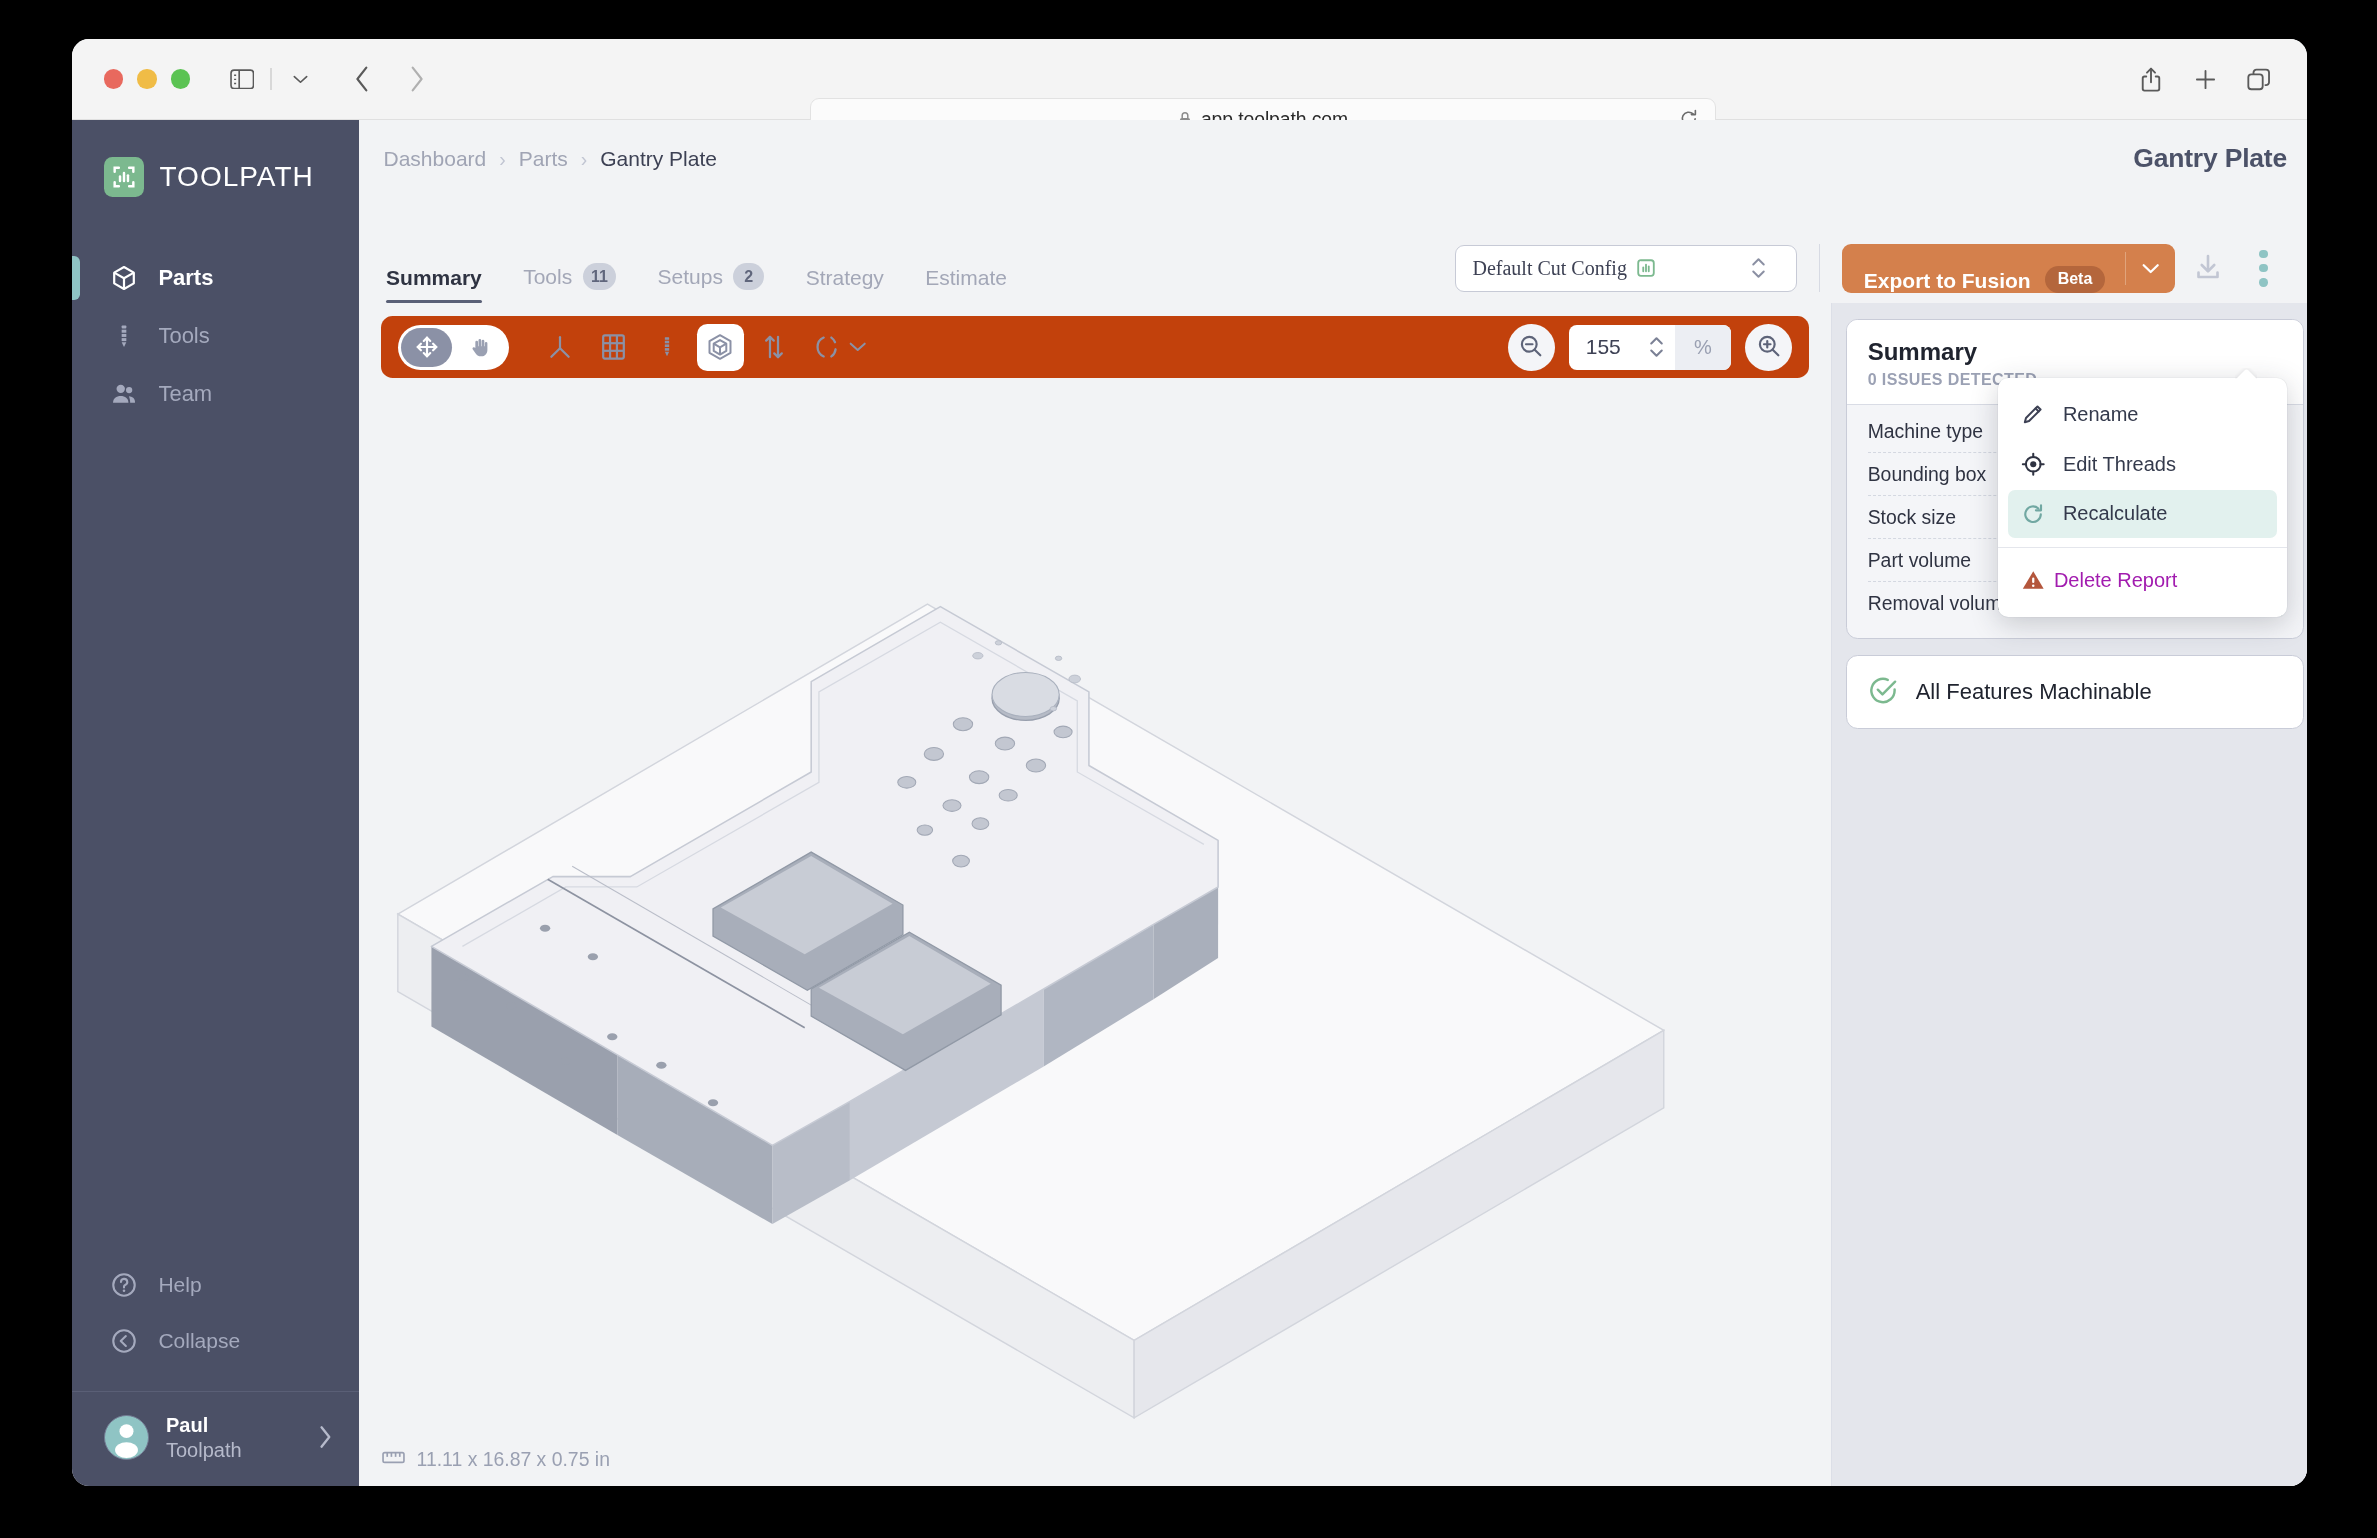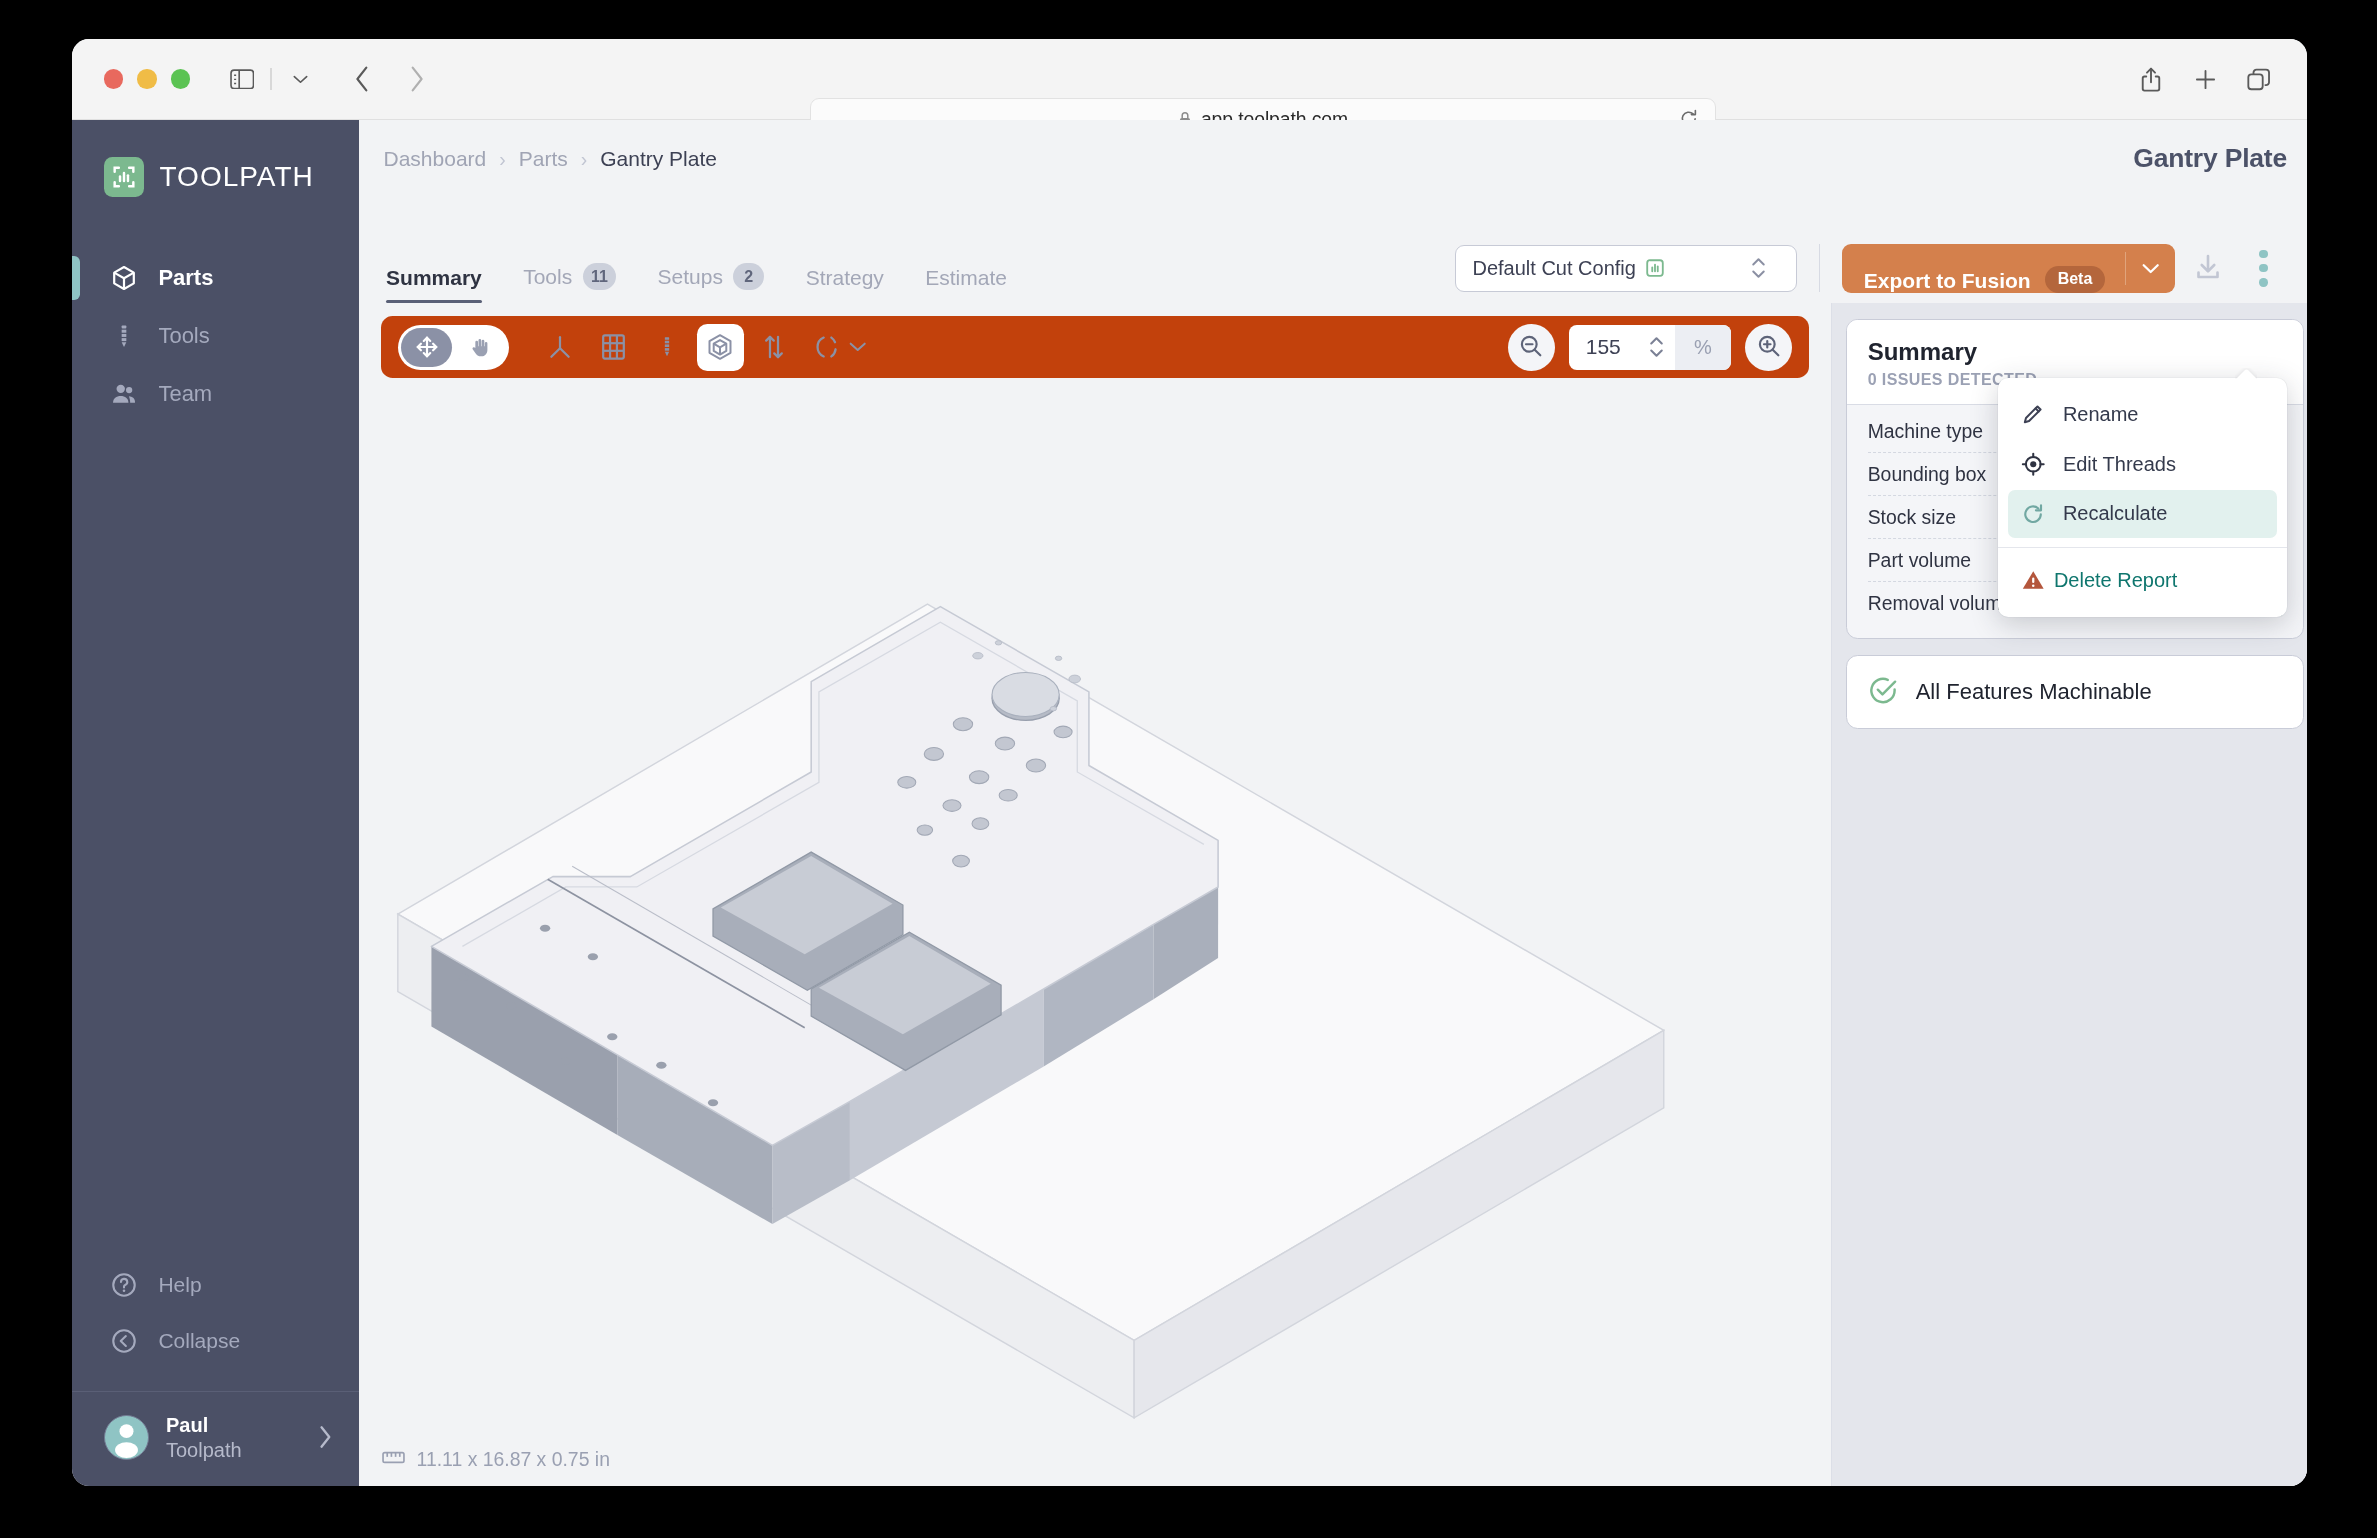--- a/index.html
+++ b/index.html
@@ -206,20 +206,21 @@
     display: flex; align-items: center; gap: 0;
   }
   .cut-config {
     width: 342px; height: 47px;
     background: #ffffff;
     border: 0.6px solid #c7cad6;
     border-radius: 9px;
     display: flex; align-items: center;
     padding: 0 29px 0 17px;
     gap: 7.8px;
+    font-family: Liberation Serif, serif;
   }
   .cc-label { font-size: 20px; color: #3d4154; white-space: nowrap; }
   .cc-badge { width: 22px; height: 22px; flex-shrink:0; }
   .cc-stepper { margin-left: auto; color: #8b90a3; display:flex; flex-direction:column; gap:1.9px;}
 
   .v-divider { width: 1.3px; height: 48px; background: #d7dae3; margin: 0 22px; }
 
   .export-btn {
     height: 49px;
     background: #d4804c;
@@ -419,21 +420,21 @@
   }
   .menu-item {
     display: flex; align-items: center; gap: 17px;
     height: 48px;
     margin: 1.9px 10.3px;
     padding: 0 11.6px;
     border-radius: 7px;
     font-size: 20px; color: #343a4c;
   }
   .menu-item.highlight { background: #e2f1ee; }
-  .menu-item.danger { color: #0f766e; gap: 8px; }
+  .menu-item.danger { color: #a21caf; gap: 8px; }
   .menu-icon { width: 26px; display:flex; align-items:center; justify-content:center; }
   .menu-sep { height: 0.6px; background: #e4e6ec; margin: 9px 0; }
 </style>
 </head>
 <body>
 
 <div class="browser-window">
 
   <div class="browser-chrome">
     <div class="traffic-lights">

